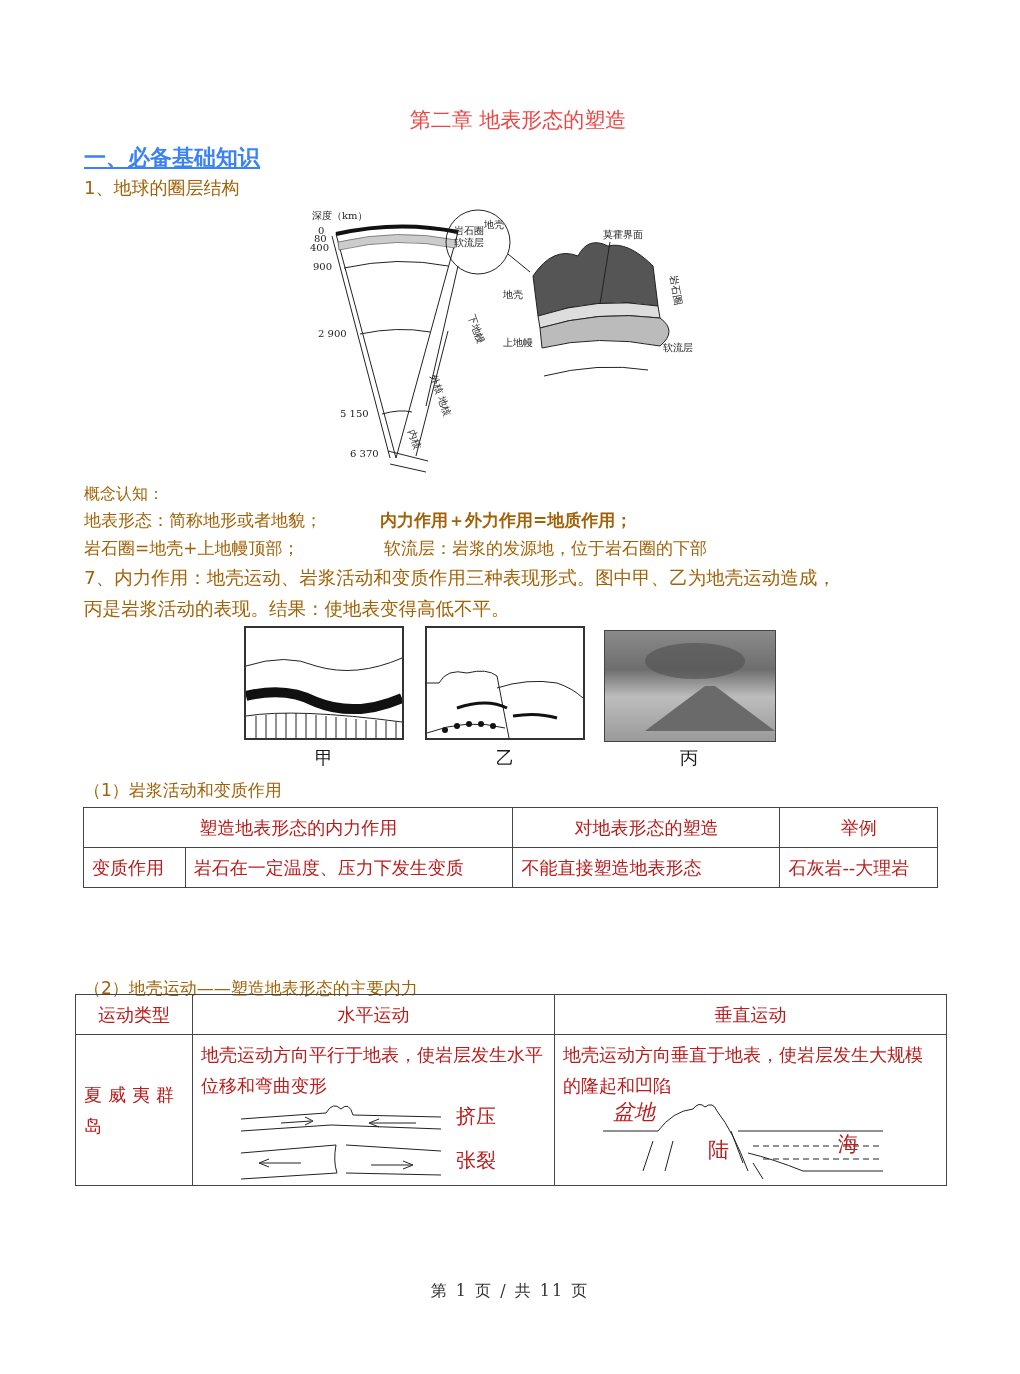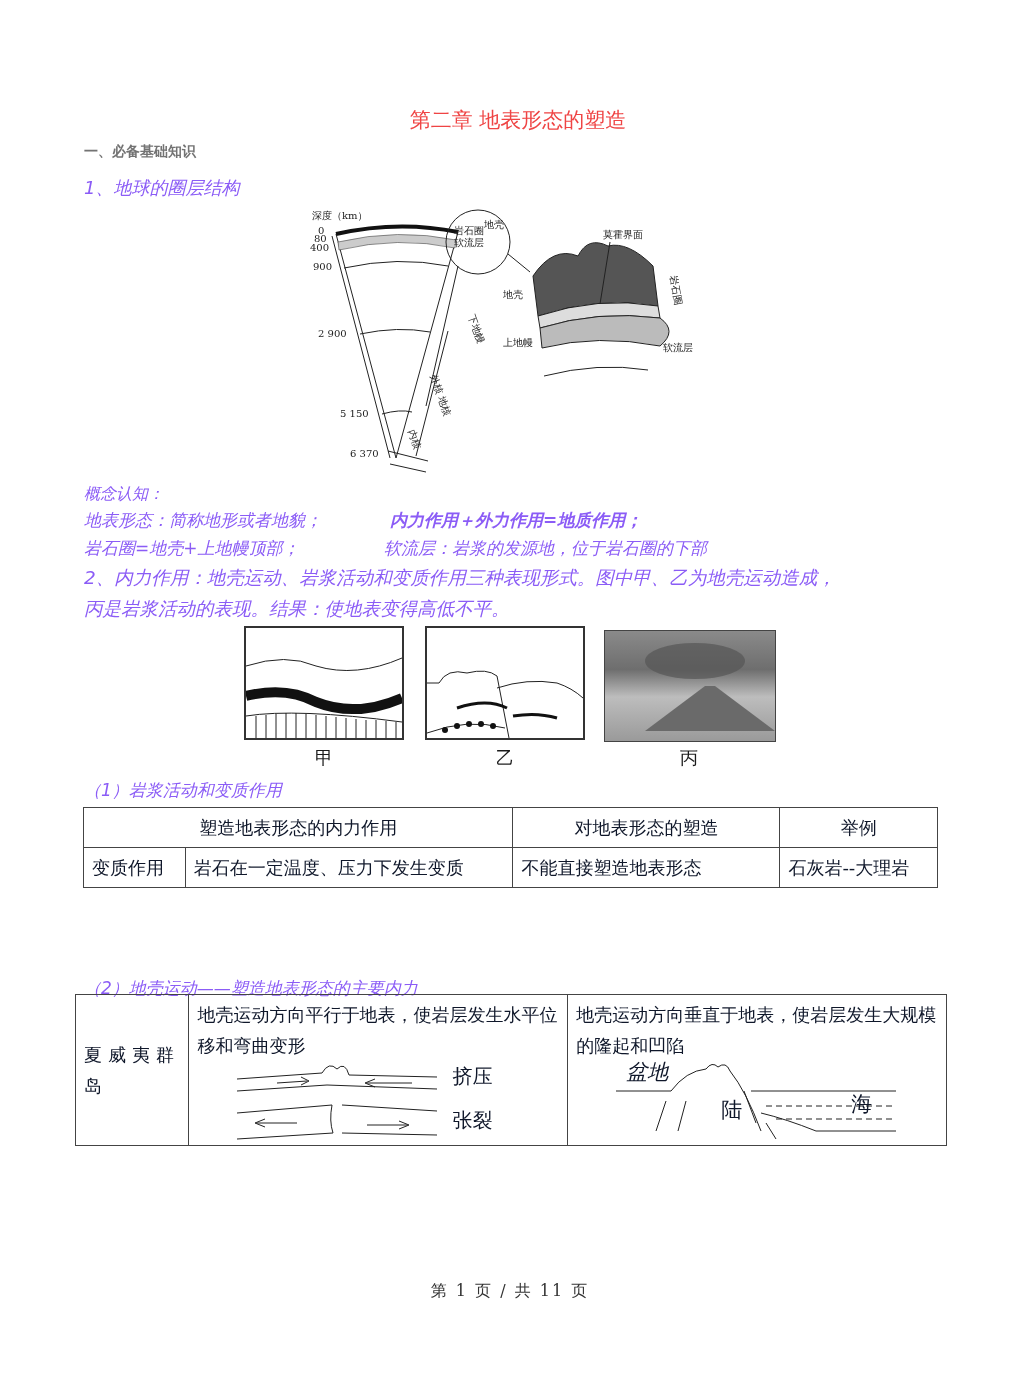--- a/index.html
+++ b/index.html
@@ -1,25 +1,25 @@
 <!DOCTYPE html>
 <html><head>
 <meta charset="utf-8">
 <style>
   html,body{margin:0;padding:0;background:#ffffff;}
   body{width:1020px;height:1374px;position:relative;overflow:hidden;
        font-family:"DejaVu Sans","Liberation Sans",sans-serif;color:#1a1a1a;}
   .abs{position:absolute;}
   .title{left:8px;width:1020px;top:106px;text-align:center;font-size:21px;font-weight:normal;color:#ef4444;}
-  .sec-head{left:84px;top:143px;font-size:14px;color:#737373;font-weight:bold;}
-  .txt{font-size:18px;color:#8b5cf6;white-space:nowrap;font-style:italic;}
+  .sec-head{left:84px;top:143px;font-size:22px;color:#3b82f6;font-weight:bold;text-decoration:underline;}
+  .txt{font-size:18px;color:#a16207;white-space:nowrap;}
   .bold{font-weight:bold;}
   .fig-label{font-size:18px;text-align:center;}
   table{border-collapse:collapse;position:absolute;}
-  td,th{border:1px solid #444;font-size:18px;font-weight:normal;color:#0f172a;padding:4px 8px;line-height:31px;vertical-align:middle;}
+  td,th{border:1px solid #444;font-size:18px;font-weight:normal;color:#b91c1c;padding:4px 8px;line-height:31px;vertical-align:middle;}
   .center{text-align:center;}
   .footer{left:0;width:1020px;top:1281px;text-align:center;font-size:16px;color:#333;font-family:"DejaVu Serif","Liberation Serif",serif;letter-spacing:2px;}
   svg{display:block;}
 </style>
 </head>
 <body>
 
 <div class="abs title">第二章  地表形态的塑造</div>
 <div class="abs sec-head">一、必备基础知识</div>
 <div class="abs txt" style="left:84px;top:176px;">1、地球的圈层结构</div>
@@ -70,24 +70,24 @@
       <text x="195" y="140">上地幔</text>
       <text x="362" y="70" transform="rotate(80 362 70)">岩石圈</text>
     </g>
     <line x1="302" y1="36" x2="292" y2="98" stroke="#222"></line>
     <line x1="200" y1="48" x2="222" y2="66" stroke="#222"></line>
   </svg>
 </div>
 
 <div class="abs txt" style="left:84px;top:484px;font-size:16px;">概念认知：</div>
 <div class="abs txt" style="left:84px;top:509px;font-size:17px;">地表形态：简称地形或者地貌；</div>
-<div class="abs txt bold" style="left:390px;top:509px;font-size:17px;">内力作用＋外力作用=地质作用；</div>
+<div class="abs txt bold" style="left:380px;top:509px;font-size:17px;">内力作用＋外力作用=地质作用；</div>
 <div class="abs txt" style="left:84px;top:537px;font-size:17px;">岩石圈=地壳+上地幔顶部；</div>
 <div class="abs txt" style="left:384px;top:537px;font-size:17px;">软流层：岩浆的发源地，位于岩石圈的下部</div>
-<div class="abs txt" style="left:84px;top:565px;font-size:18.5px;">2、内力作用：地壳运动、岩浆活动和变质作用三种表现形式。图中甲、乙为地壳运动造成，</div>
+<div class="abs txt" style="left:84px;top:565px;font-size:18.5px;">7、内力作用：地壳运动、岩浆活动和变质作用三种表现形式。图中甲、乙为地壳运动造成，</div>
 <div class="abs txt" style="left:84px;top:596px;font-size:18.5px;">丙是岩浆活动的表现。结果：使地表变得高低不平。</div>
 
 <div class="abs" style="left:244px;top:626px;width:160px;height:114px;border:2px solid #333;box-sizing:border-box;">
   <svg width="156" height="110" viewBox="0 0 156 110">
     <path d="M0 38 Q 40 25 70 38 Q 110 50 156 30 L156 110 L0 110 Z" fill="#fff"></path>
     <path d="M0 38 Q 40 25 70 38 Q 110 50 156 30" fill="none" stroke="#222"></path>
     <path d="M0 68 Q 40 58 70 74 Q 110 90 156 70" fill="none" stroke="#111" stroke-width="10"></path>
     <path d="M0 88 Q 50 80 156 94" fill="none" stroke="#222"></path>
     <g stroke="#222">
       <line x1="10" y1="88" x2="10" y2="110"></line>
@@ -147,20 +147,25 @@
     <td>岩石在一定温度、压力下发生变质</td>
     <td>不能直接塑造地表形态</td>
     <td>石灰岩--大理岩</td>
   </tr>
 </tbody>
   </table>
 
 <div class="abs txt" style="left:84px;top:967px;font-size:17px;margin-top:10px;">（2）地壳运动——塑造地表形态的主要内力</div>
 <table style="left:75px;top:994px;width:872px;">
   <tbody>
+      <tr>
+    <th style="width:100px;" class="center">运动类型</th>
+    <th style="width:345px;" class="center">水平运动</th>
+    <th class="center">垂直运动</th>
+  </tr>
   <tr style="height:150px;">
     <td style="letter-spacing:6px;">夏威夷群岛</td>
     <td style="vertical-align:top;">
       <div>地壳运动方向平行于地表，使岩层发生水平位移和弯曲变形</div>
       <div style="position:relative;height:80px;text-align:right;">
         <svg width="300" height="80" viewBox="0 0 300 80" style="position:absolute;left:40px;top:0;">
           <path d="M0 18 L85 12 Q 92 0 100 8 Q 108 0 112 14 L200 16" fill="none" stroke="#222"></path>
           <path d="M0 30 L90 24 L200 28" fill="none" stroke="#222"></path>
           <path d="M40 22 L70 20 M64 16 L72 20 L64 24" stroke="#222" fill="none"></path>
           <path d="M175 22 L130 22 M138 18 L128 22 L138 26" stroke="#222" fill="none"></path>

